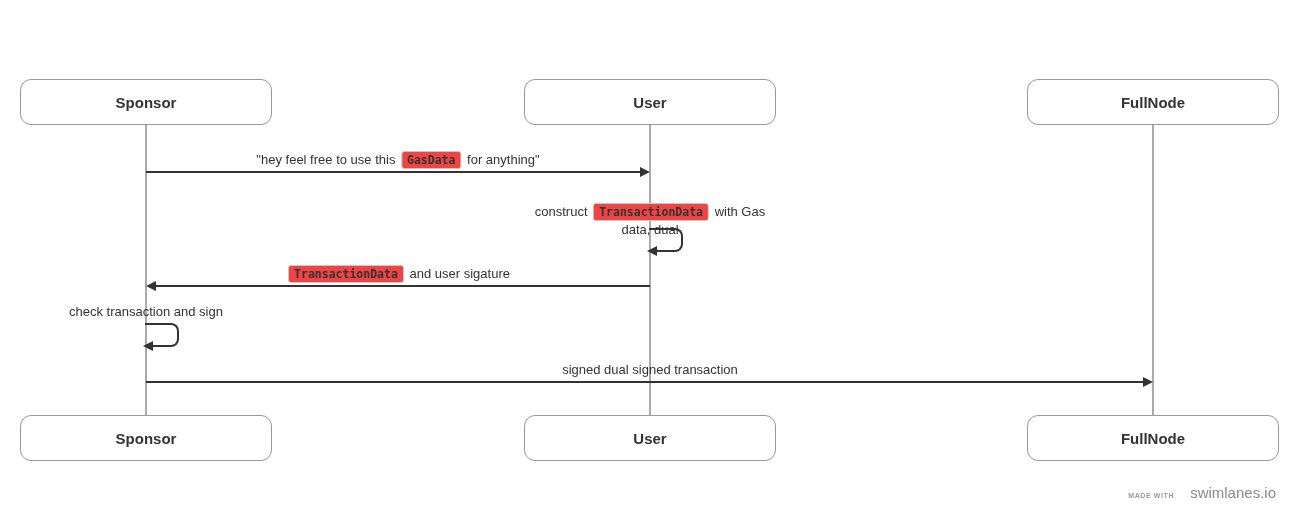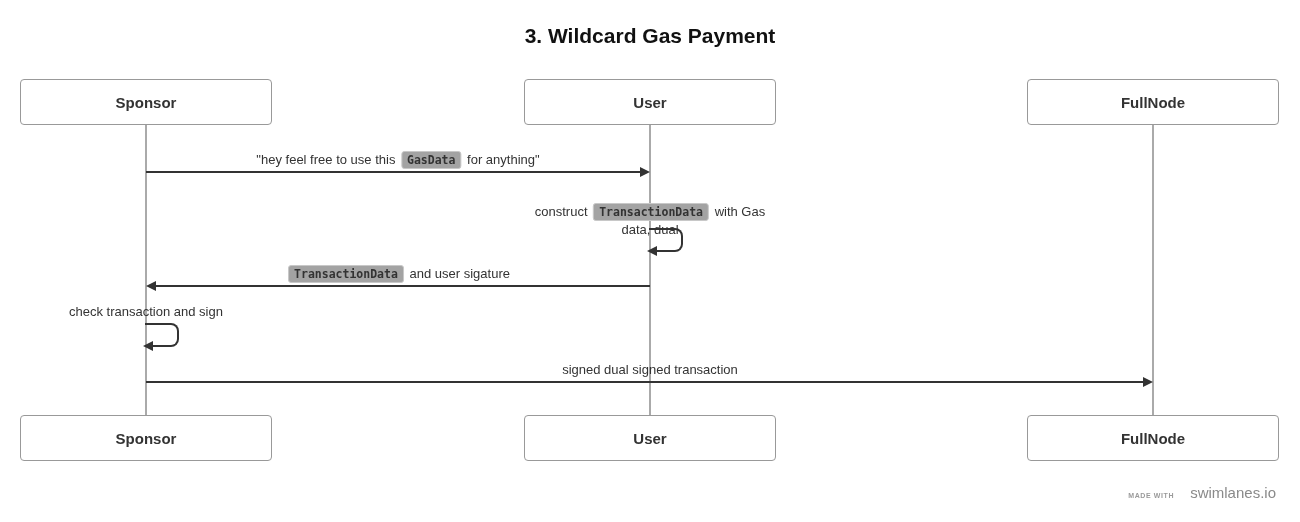--- a/index.html
+++ b/index.html
@@ -6,59 +6,58 @@
   .canvas{
     position:relative;width:1300px;height:522px;background:#ffffff;
     font-family:"Liberation Sans",sans-serif;color:#333;overflow:hidden;
   }
   .title{
     position:absolute;left:0;top:24px;width:1300px;text-align:center;
     font-size:21px;font-weight:bold;color:#111;margin:0;
   }
   .actor-box{
     position:absolute;width:252px;height:46px;box-sizing:border-box;
-    background:#fff;border:1.5px solid #999;border-radius:4px;
+    background:#fff;border:1.5px solid #999;border-radius:11px;
     display:flex;align-items:center;justify-content:center;
     font-size:15px;font-weight:bold;color:#333;z-index:2;
   }
   .lifeline{
     position:absolute;width:2px;background:#aaaaaa;top:125px;height:290px;z-index:0;
   }
   .msg-line{position:absolute;height:2px;background:#333;z-index:1;}
   .head-r{position:absolute;width:0;height:0;border-top:5px solid transparent;
     border-bottom:5px solid transparent;border-left:10px solid #333;z-index:1;}
   .head-l{position:absolute;width:0;height:0;border-top:5px solid transparent;
     border-bottom:5px solid transparent;border-right:10px solid #333;z-index:1;}
   .msg-label{
     position:absolute;transform:translateX(-50%);white-space:nowrap;
     font-size:13px;color:#333;line-height:18px;text-align:center;z-index:2;
   }
   .pill{
     display:inline-block;font-family:"DejaVu Sans Mono",monospace;
-    font-size:11.5px;font-weight:bold;color:#333;background:#a3a3a3;
+    font-size:11.5px;font-weight:bold;color:#333;background:#ef4444;
     border:1px solid #c8c8c8;border-radius:3px;padding:0 5px;line-height:16px;
     margin:0 2px;vertical-align:baseline;
   }
   .self-loop{
     position:absolute;width:34px;height:24px;box-sizing:border-box;
     border:2px solid #333;border-left:none;border-radius:0 8px 8px 0;z-index:1;
   }
   .self-loop .head-l{left:-2px;top:16px;}
   .footer{
     position:absolute;right:24px;top:484px;display:flex;align-items:baseline;gap:16px;
   }
   .made-with{font-size:7px;font-weight:bold;letter-spacing:0.6px;color:#9a9a9a;}
   .brand{font-size:15px;color:#8a8a8a;text-decoration:none;}
 </style>
 </head>
 <body>
 
 <div class="canvas">
 
-  <h1 class="title">3. Wildcard Gas Payment</h1>
 
   <div class="actor-box" style="left:20px;top:79px;">
     <span>Sponsor</span>
   </div>
   <div class="actor-box" style="left:524px;top:79px;">
     <span>User</span>
   </div>
   <div class="actor-box" style="left:1027px;top:79px;">
     <span>FullNode</span>
   </div>

